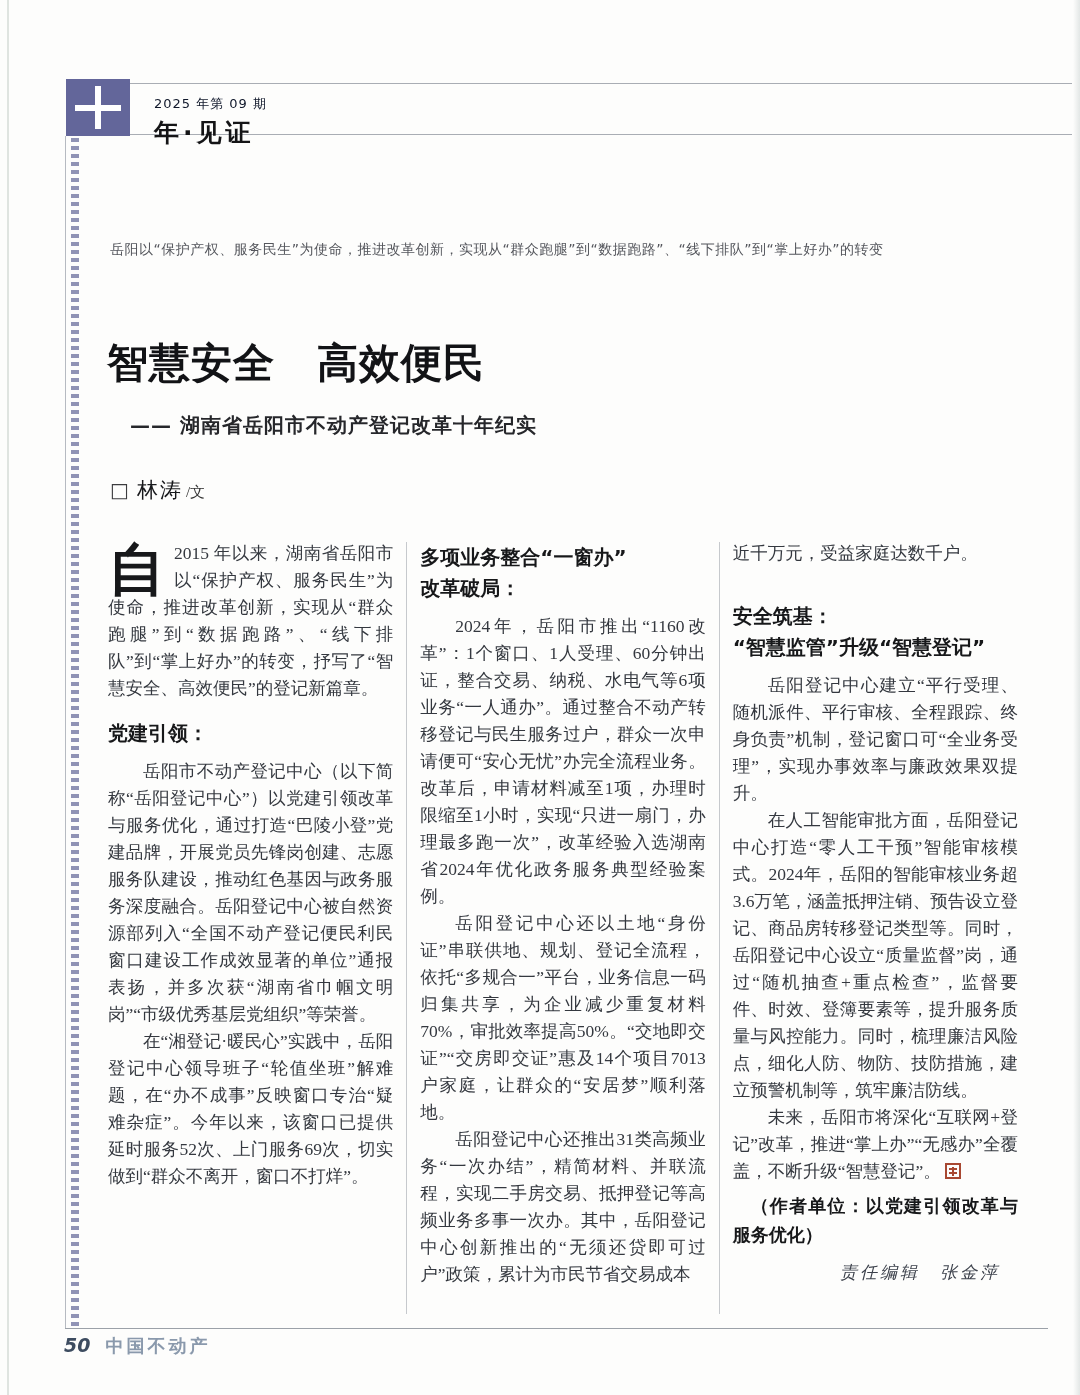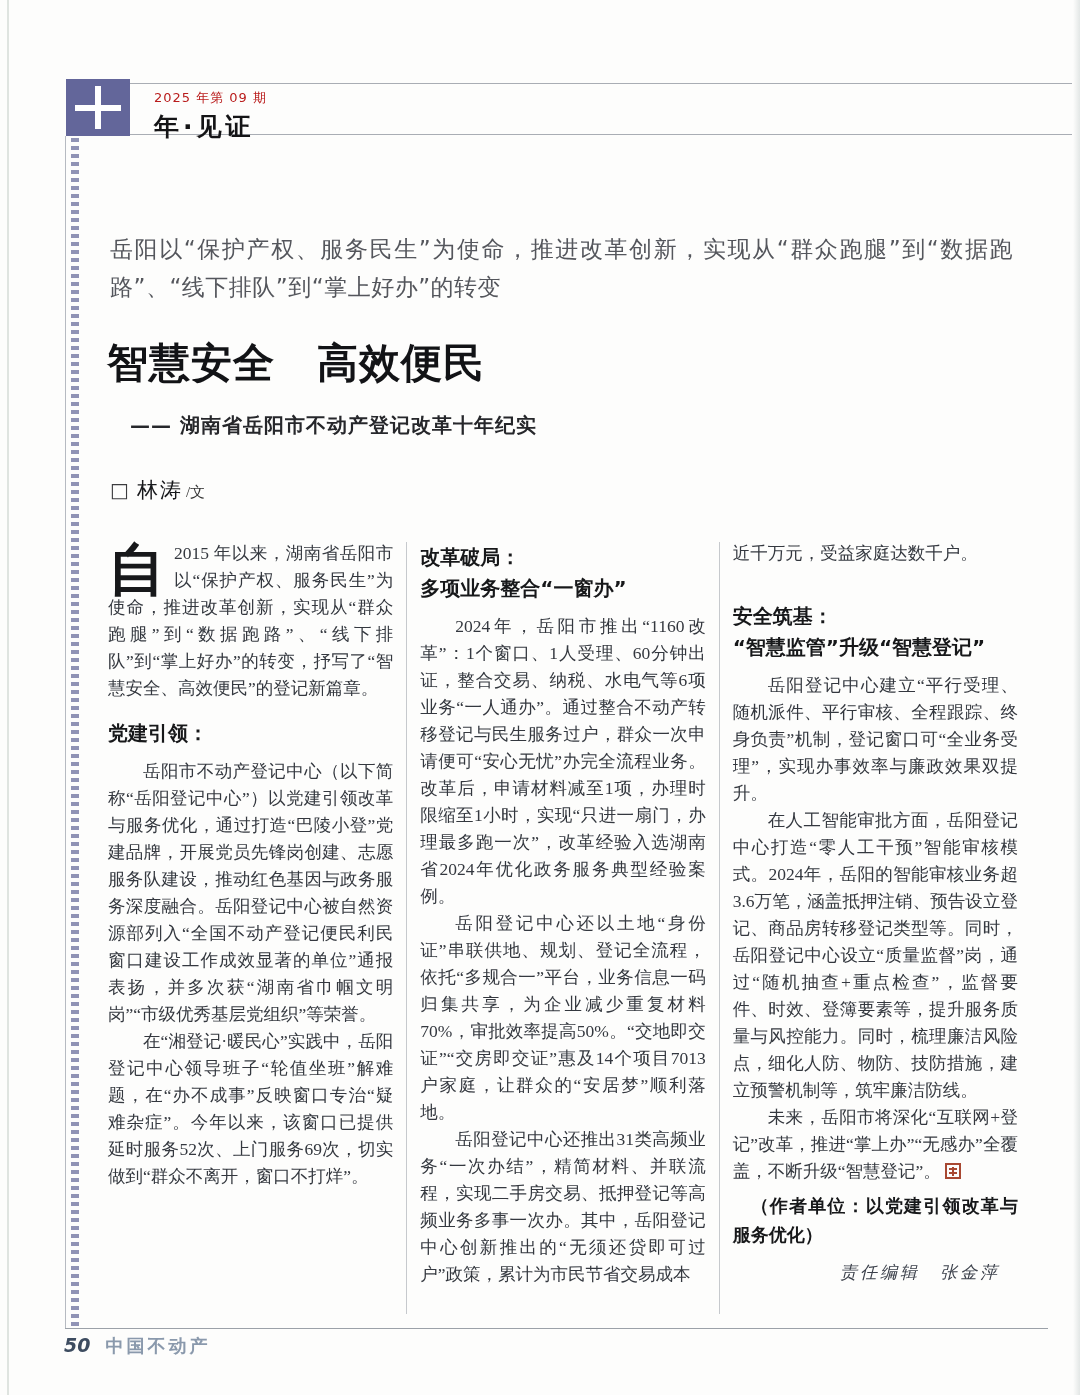--- a/index.html
+++ b/index.html
@@ -15,35 +15,35 @@
   
   .logo-square{position:absolute;left:66px;top:79px;width:64px;height:57px;background:#63669a;}
   .logo-square::before{content:"";position:absolute;left:50%;top:7px;width:6px;height:43px;margin-left:-3px;background:#fff;}
   .logo-square::after{content:"";position:absolute;top:26px;left:9px;width:46px;height:6px;background:#fff;}
   .masthead-strip{
     position:absolute;left:130px;top:83px;width:942px;height:52px;
     border-top:1px solid #a9adb4;border-bottom:1px solid #a9adb4;
     padding-left:24px;box-sizing:border-box;
     font-family:"DejaVu Sans","Liberation Sans",sans-serif;
   }
-  .issue-line{font-size:13px;color:#b91c1c;letter-spacing:1px;margin-top:5px;}
+  .issue-line{font-size:13px;color:#0f172a;letter-spacing:1px;margin-top:11px;}
   .section-line{font-size:25px;font-weight:bold;color:#141416;letter-spacing:4px;margin-top:3px;}
 
   
   .rail-line{position:absolute;left:65px;top:136px;width:1px;height:1192px;background:#b6bac1;}
   .rail-dashes{
     position:absolute;left:71px;top:138px;width:8px;height:1188px;
     background:repeating-linear-gradient(to bottom,#9093b5 0 4px,rgba(255,255,255,0) 4px 8px);
   }
 
   
   .standfirst{
     position:absolute;left:110px;top:230px;width:903px;
     font-family:"DejaVu Sans","Liberation Sans",sans-serif;
-    font-size:23px;line-height:38px;color:#54565c;text-align:justify;letter-spacing:.5px;
+    font-size:14px;line-height:38px;color:#54565c;text-align:justify;letter-spacing:.5px;
   }
   .title{
     position:absolute;left:107px;top:336px;margin:0;
     font-family:"DejaVu Sans","Liberation Sans",sans-serif;
     font-size:41px;font-weight:bold;color:#121316;letter-spacing:1px;
   }
   .subtitle{
     position:absolute;left:110px;top:412px;
     font-family:"DejaVu Sans","Liberation Sans",sans-serif;
     font-size:20px;font-weight:600;color:#26272b;letter-spacing:1px;margin-left:20px;
@@ -140,22 +140,22 @@
         <span>党建引领：</span>
       </h3>
       <p class="para">岳阳市不动产登记中心（以下简称“岳阳登记中心”）以党建引领改革与服务优化，通过打造“巴陵小登”党建品牌，开展党员先锋岗创建、志愿服务队建设，推动红色基因与政务服务深度融合。岳阳登记中心被自然资源部列入“全国不动产登记便民利民窗口建设工作成效显著的单位”通报表扬，并多次获“湖南省巾帼文明岗”“市级优秀基层党组织”等荣誉。</p>
       <p class="para">在“湘登记·暖民心”实践中，岳阳登记中心领导班子“轮值坐班”解难题，在“办不成事”反映窗口专治“疑难杂症”。今年以来，该窗口已提供延时服务52次、上门服务69次，切实做到“群众不离开，窗口不打烊”。</p>
     </div>
 
     <div class="col-divider"></div>
 
     <div class="col">
       <h3 class="sec-head first">
+        <span>多项业务整合“一窗办”</span>
         <span>改革破局：</span>
-        <span>多项业务整合“一窗办”</span>
       </h3>
       <p class="para">2024年，岳阳市推出“1160改革”：1个窗口、1人受理、60分钟出证，整合交易、纳税、水电气等6项业务“一人通办”。通过整合不动产转移登记与民生服务过户，群众一次申请便可“安心无忧”办完全流程业务。改革后，申请材料减至1项，办理时限缩至1小时，实现“只进一扇门，办理最多跑一次”，改革经验入选湖南省2024年优化政务服务典型经验案例。</p>
       <p class="para">岳阳登记中心还以土地“身份证”串联供地、规划、登记全流程，依托“多规合一”平台，业务信息一码归集共享，为企业减少重复材料70%，审批效率提高50%。“交地即交证”“交房即交证”惠及14个项目7013户家庭，让群众的“安居梦”顺利落地。</p>
       <p class="para">岳阳登记中心还推出31类高频业务“一次办结”，精简材料、并联流程，实现二手房交易、抵押登记等高频业务多事一次办。其中，岳阳登记中心创新推出的“无须还贷即可过户”政策，累计为市民节省交易成本</p>
     </div>
 
     <div class="col-divider"></div>
 
     <div class="col">
       <p class="para noindent">近千万元，受益家庭达数千户。</p>

